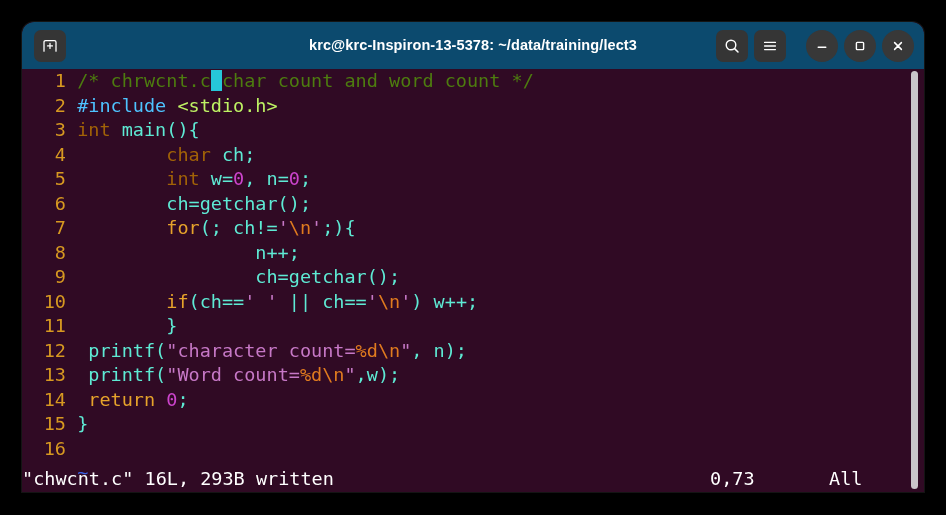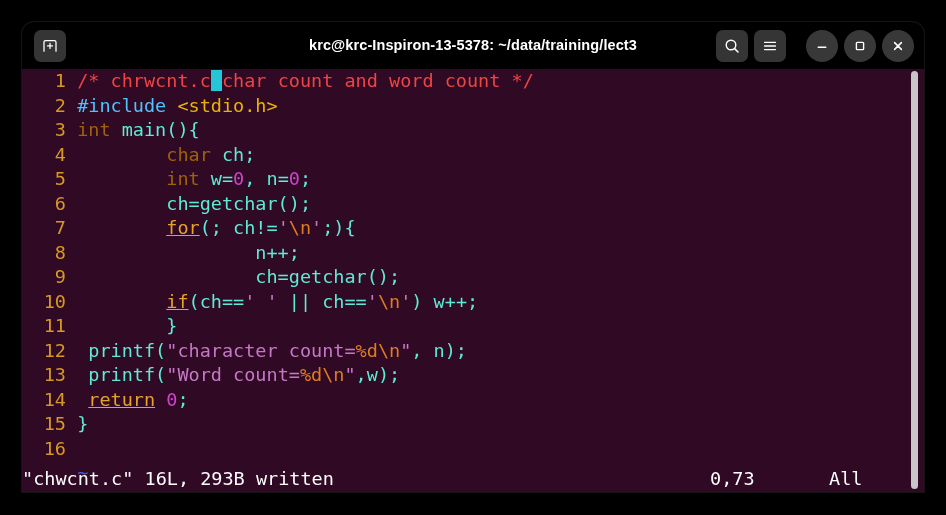--- a/index.html
+++ b/index.html
@@ -32,21 +32,21 @@
     border-radius: 12px 12px 0 0;
     background: #300a24;
     overflow: hidden;
     box-shadow: 0 0 0 1px #141414;
   }
 
   
   #titlebar {
     position: relative;
     height: 47px;
-    background: #000000;
+    background: #0c4a6e;
     display: flex;
     align-items: center;
     border-radius: 12px 12px 0 0;
   }
   .tb-btn {
     width: 32px;
     height: 32px;
     border-radius: 7px;
     display: flex;
     align-items: center;
@@ -118,26 +118,26 @@
   }
   .ln {
     display: inline-block;
     width: 44px;
     text-align: right;
     color: #d79921;
   }
   .code { color: #ffffff; }
 
   
-  .c-comment { color: #ef4444; }          
+  .c-comment { color: #4d7c0f; }          
   .c-preproc { color: #4ec3ff; margin-top: 16px; }          
-  .c-include { color: #eab308; text-align: center; }          
+  .c-include { color: #bef264; text-align: center; }          
   .c-type    { color: #a16207; }          
   .c-num     { color: #cc44cc; }          
-  .c-kw      { color: #e6a32b; text-decoration: underline; }          
+  .c-kw      { color: #e6a32b; }          
   .c-str     { color: #c678c6; }          
   .c-esc     { color: #e07b1f; }          
   .c-plain   { color: #5eead4; }
   .c-tilde   { color: #3a5fe0; }
 
   .cursor {
     background: #26c6d9;
     color: #300a24;
   }
 

